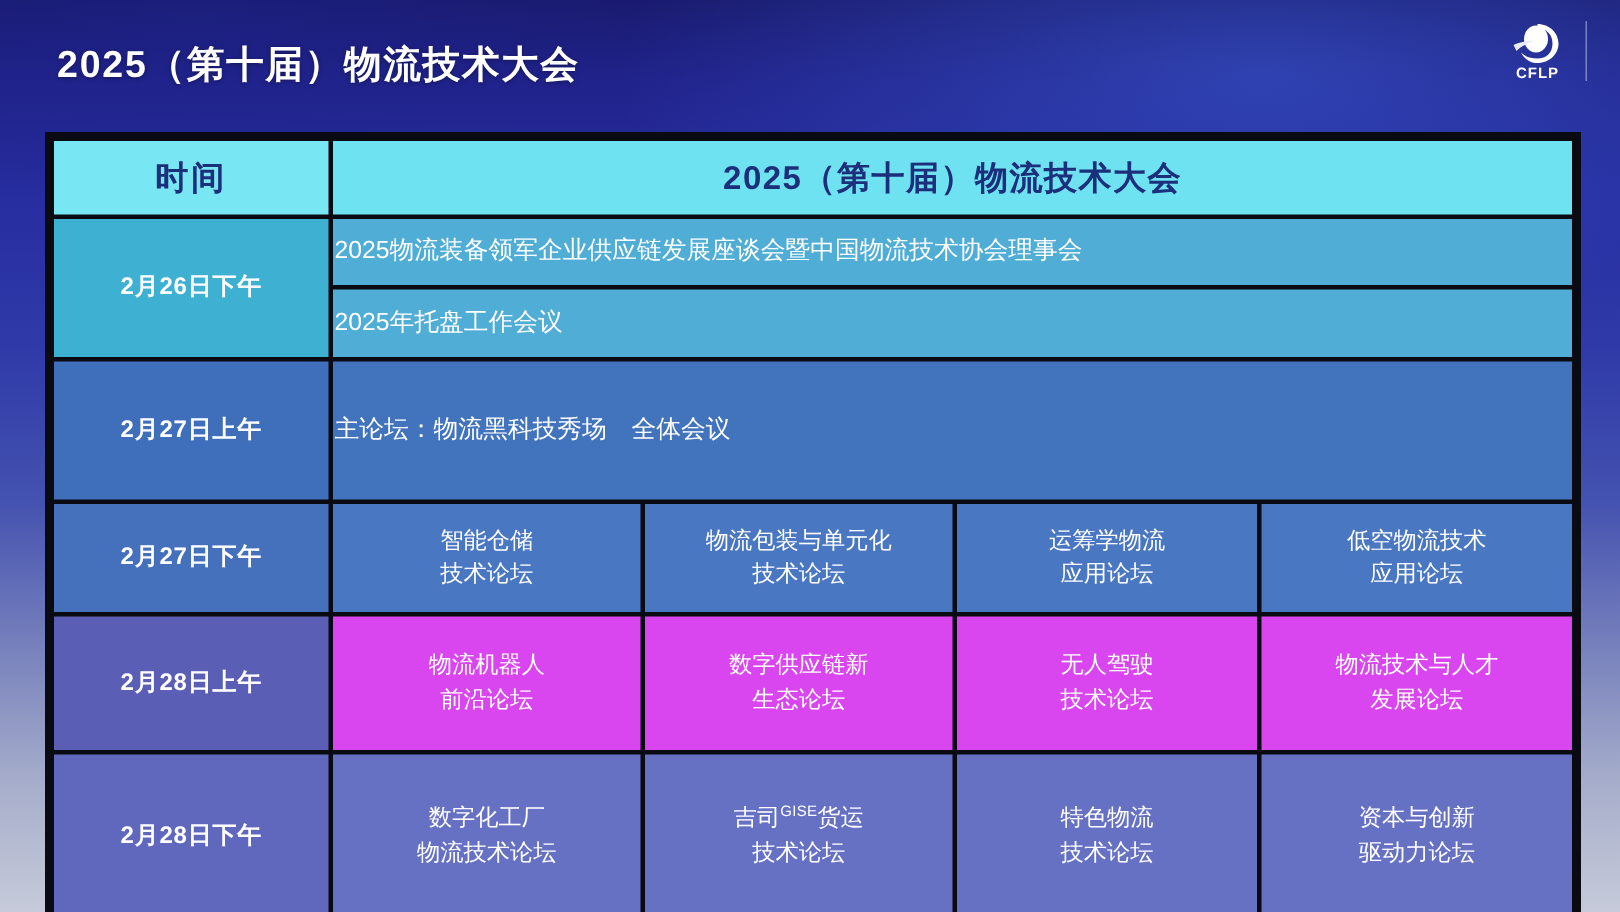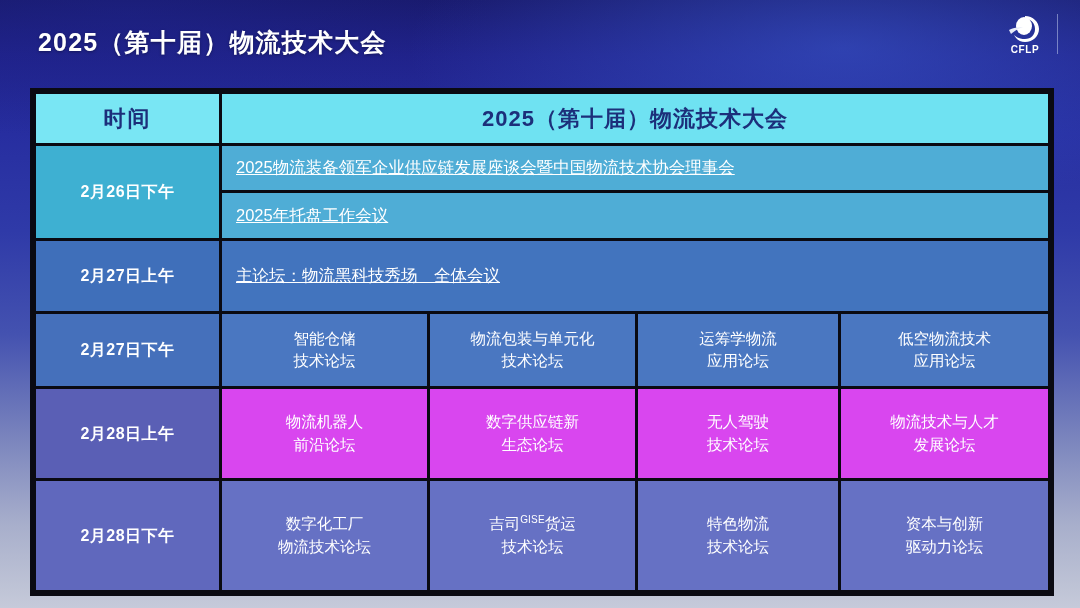--- a/index.html
+++ b/index.html
@@ -152,23 +152,22 @@
     height: 100%;
     display: flex;
     align-items: center;
     justify-content: center;
     padding: 6px 10px;
     line-height: 1.45;
   }
 
   .cell.left {
     justify-content: flex-start;
-    padding-left: 14px;
+    padding-left: 1px;
     text-align: left;
-    text-decoration: underline;
   }
 
   
   .th-time   { background: #79e6f4; }
   .th-title  { background: #6fe2f2; }
 
   .th-time .cell,
   .th-title .cell {
     color: #1c2f7a;
     font-weight: bold;
@@ -261,21 +260,21 @@
         <div class="cell left body-cell big">2025物流装备领军企业供应链发展座谈会暨中国物流技术协会理事会</div>
       </td>
     </tr>
     <tr>
       <td class="t-teal" colspan="4" style="height:45px">
         <div class="cell left body-cell big">2025年托盘工作会议</div>
       </td>
     </tr>
 
     <tr>
-      <td class="t-blue-time" style="height:70px">
+      <td class="t-blue-time" style="height:92px">
         <div class="cell time-cell">2月27日上午</div>
       </td>
       <td class="t-blue" colspan="4">
         <div class="cell left body-cell big">主论坛：物流黑科技秀场　全体会议</div>
       </td>
     </tr>
 
     <tr>
       <td class="t-blue2-time" style="height:72px">
         <div class="cell time-cell">2月27日下午</div>

